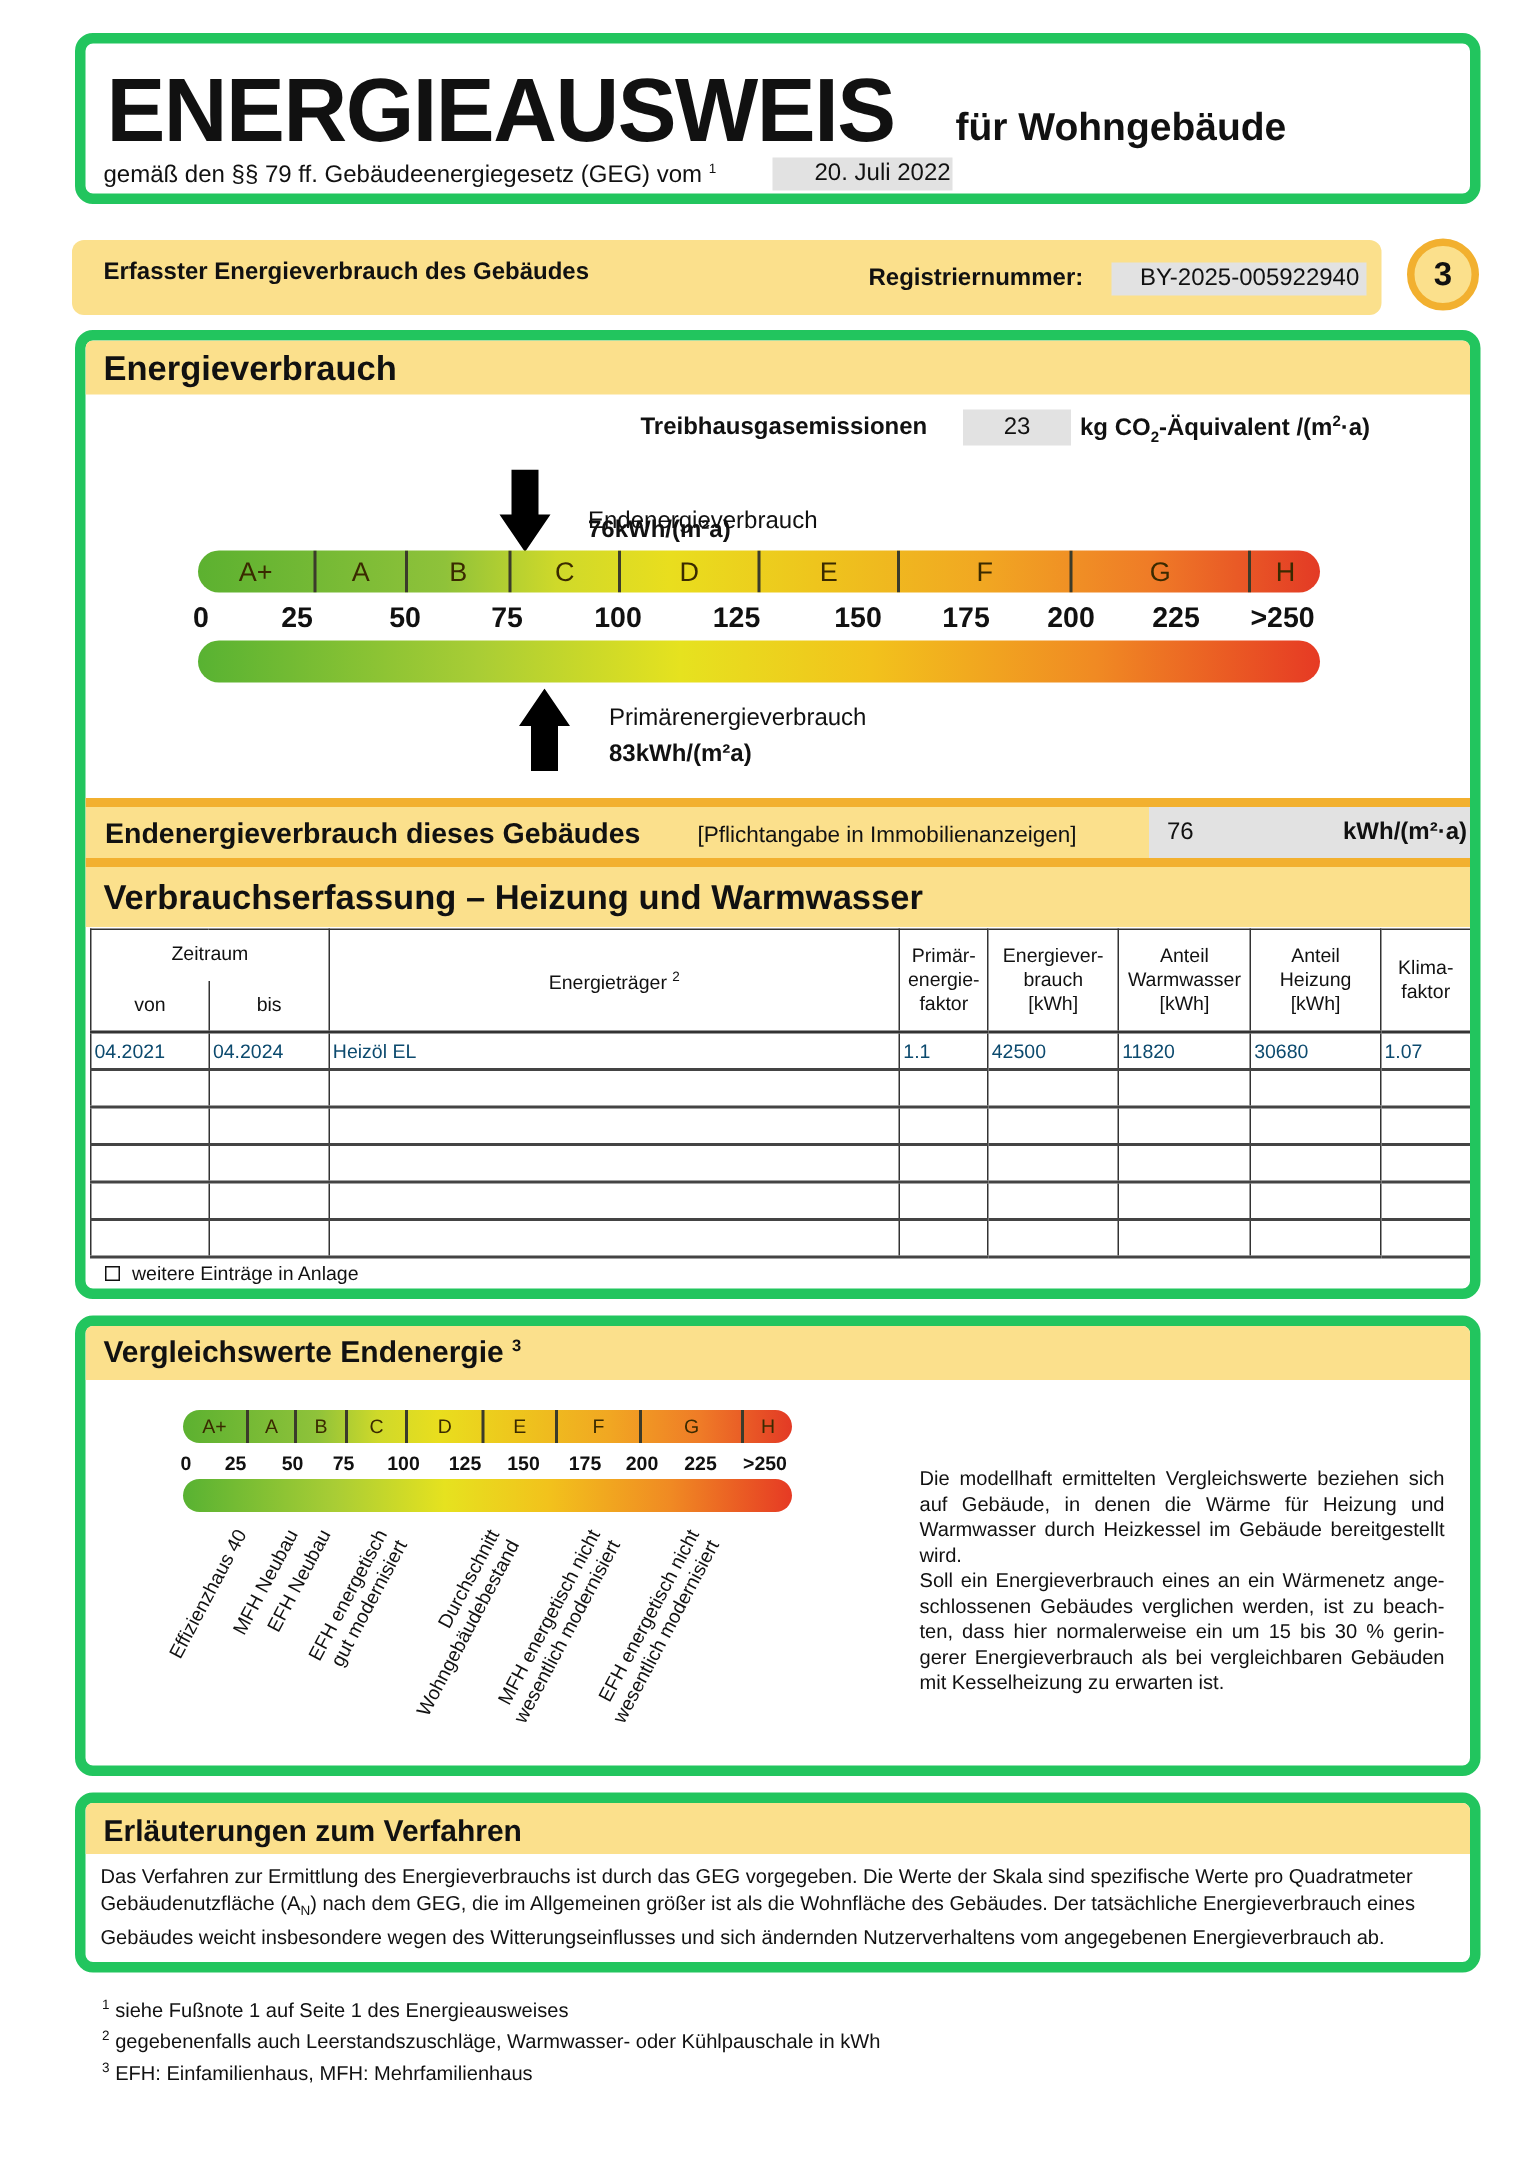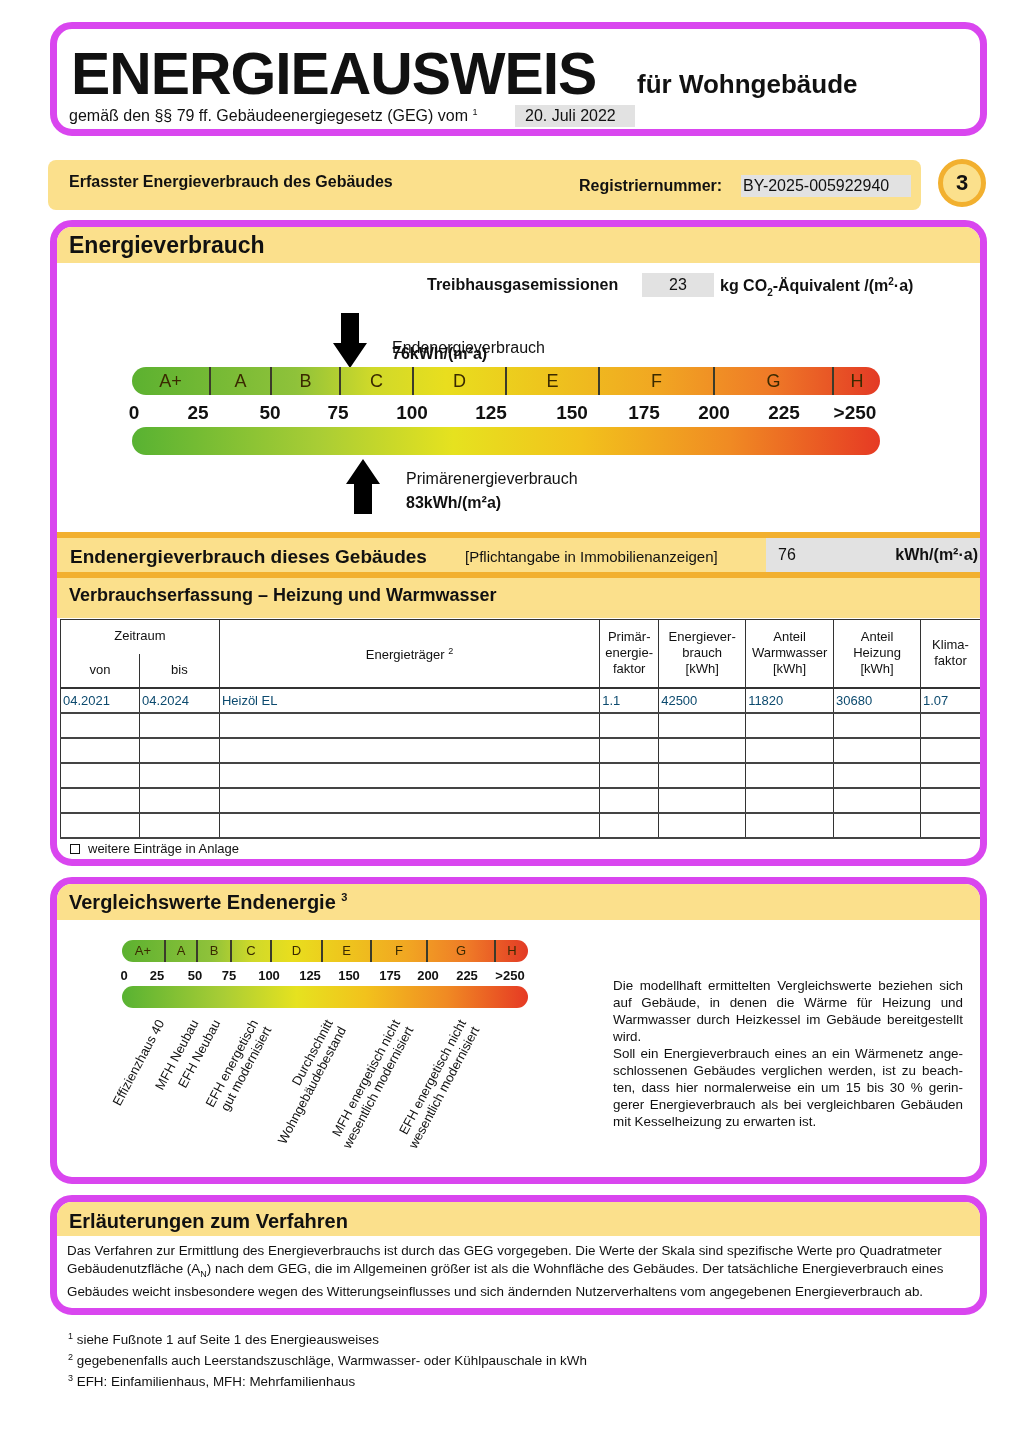--- a/index.html
+++ b/index.html
@@ -1,31 +1,31 @@
 <!DOCTYPE html>
 <html><head>
 <meta charset="utf-8">
 <style>
   * { box-sizing: border-box; margin: 0; padding: 0; }
   body { width: 1018px; height: 1440px; background: #fff; font-family: "Liberation Sans", sans-serif; color: #111; position: relative; overflow: hidden; }
   .abs { position: absolute; }
-  .box { position: absolute; border: 7px solid #d946ef; border-radius: 22px; background: #fff; overflow: hidden; }
+  .box { position: absolute; border: 7px solid #22c55e; border-radius: 12px; background: #fff; overflow: hidden; }
   .band { background: #fbe08c; }
   .grey { background: #e2e2e2; }
   
   #hdr { left: 50px; top: 22px; width: 937px; height: 114px; }
   #hdr .big { left: 14px; top: 10px; font-size: 60px; font-weight: bold; letter-spacing: -1px; transform: scaleX(0.98); transform-origin: left; }
   #hdr .sub { left: 580px; top: 40px; font-size: 26px; font-weight: bold; }
   #hdr .law { left: 12px; top: 78px; font-size: 16px; }
-  #hdr .date { left: 458px; top: 76px; width: 120px; height: 22px; font-size: 16px; padding-left: 10px; line-height: 22px; }
+  #hdr .date { left: 458px; top: 76px; width: 120px; height: 22px; font-size: 16px; padding-left: 28px; line-height: 22px; }
   
   #secbar { left: 48px; top: 160px; width: 873px; height: 50px; border-radius: 8px; }
   #secbar .t { left: 21px; top: 13px; font-size: 16px; font-weight: bold; }
   #secbar .rl { left: 531px; top: 17px; font-size: 16px; font-weight: bold; }
-  #secbar .rv { left: 693px; top: 15px; width: 170px; height: 22px; font-size: 16px; padding-left: 2px; line-height: 22px; }
+  #secbar .rv { left: 693px; top: 15px; width: 170px; height: 22px; font-size: 16px; padding-left: 19px; line-height: 22px; }
   #pagenum { left: 938px; top: 159px; width: 48px; height: 48px; border-radius: 50%; border: 5px solid #f2b02f; background: #fbe08c; text-align: center; line-height: 38px; font-size: 22px; font-weight: bold; }
   
   #main { left: 50px; top: 220px; width: 937px; height: 646px; }
   .hband { position: absolute; left: 0; width: 100%; }
   .hband .t { position: absolute; left: 12px; font-weight: bold; }
   .scalebar { position: absolute; height: 28px; border-radius: 14px; overflow: hidden; display: flex; }
   .scalebar .seg { height: 100%; position: relative; text-align: center; color: #3a2a00; }
   .scalebar .seg + .seg { border-left: 2px solid #3b3b2a; }
   .grad { position: absolute; border-radius: 14px; background: linear-gradient(90deg, #58b232 0%, #a9cd35 25%, #e6e21f 43%, #f2c21c 60%, #f08a23 80%, #e63a24 100%); }
   .ticks { position: absolute; }
@@ -114,21 +114,21 @@
   <div class="hband band" style="top:305px;height:46px;border-top:6px solid #f2b02f;border-bottom:6px solid #f2b02f;">
     <div class="abs" style="left:13px;top:8px;font-size:19px;font-weight:bold;">Endenergieverbrauch dieses Gebäudes</div>
     <div class="abs" style="left:408px;top:10px;font-size:15px;">[Pflichtangabe in Immobilienanzeigen]</div>
     <div class="abs grey" style="left:709px;top:0;width:216px;height:34px;">
       <span class="abs" style="left:12px;top:8px;font-size:16px;">76</span>
       <span class="abs" style="right:4px;top:8px;font-size:16px;font-weight:bold;">kWh/(m²·a)</span>
     </div>
   </div>
 
   <div class="hband band" style="top:351px;height:40px;">
-    <div class="t" style="top:7px;font-size:18px;">Verbrauchserfassung – Heizung und Warmwasser</div>
+    <div class="t" style="top:7px;font-size:23px;">Verbrauchserfassung – Heizung und Warmwasser</div>
   </div>
 
   <table class="vt">
     <colgroup>
       <col style="width:79px">
         <col style="width:80px">
         <col style="width:381px">
         <col style="width:59px">
         <col style="width:87px">
         <col style="width:88px">

